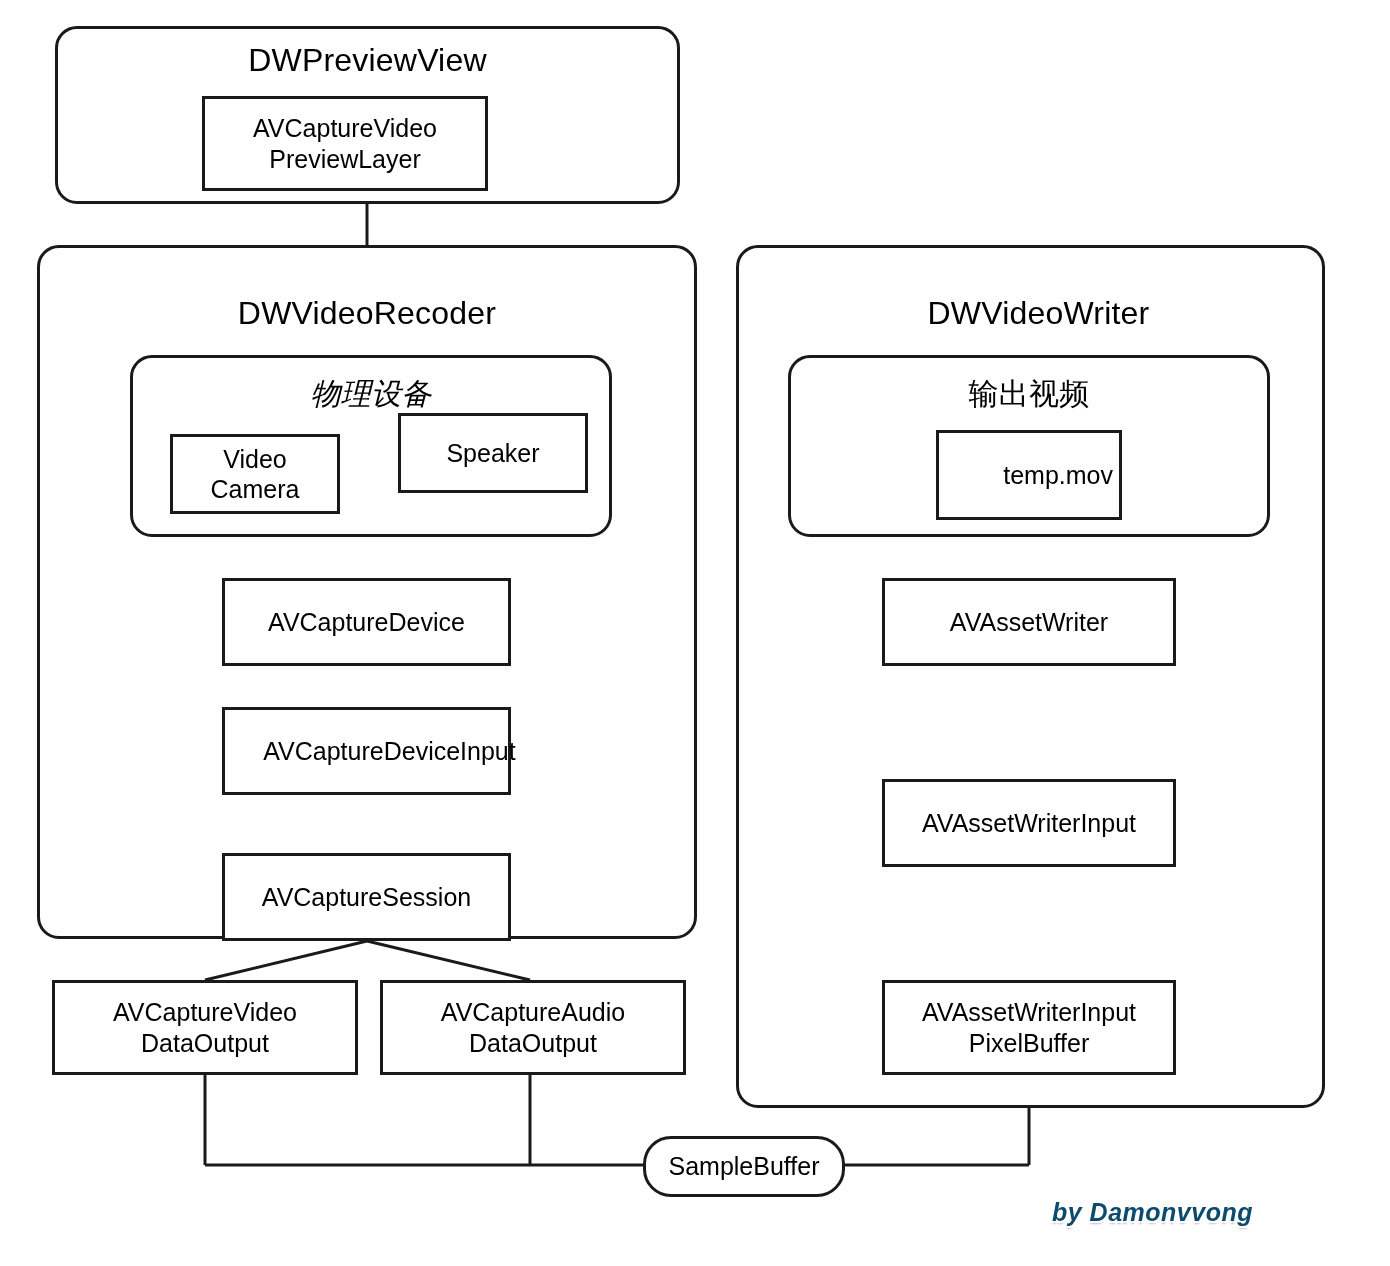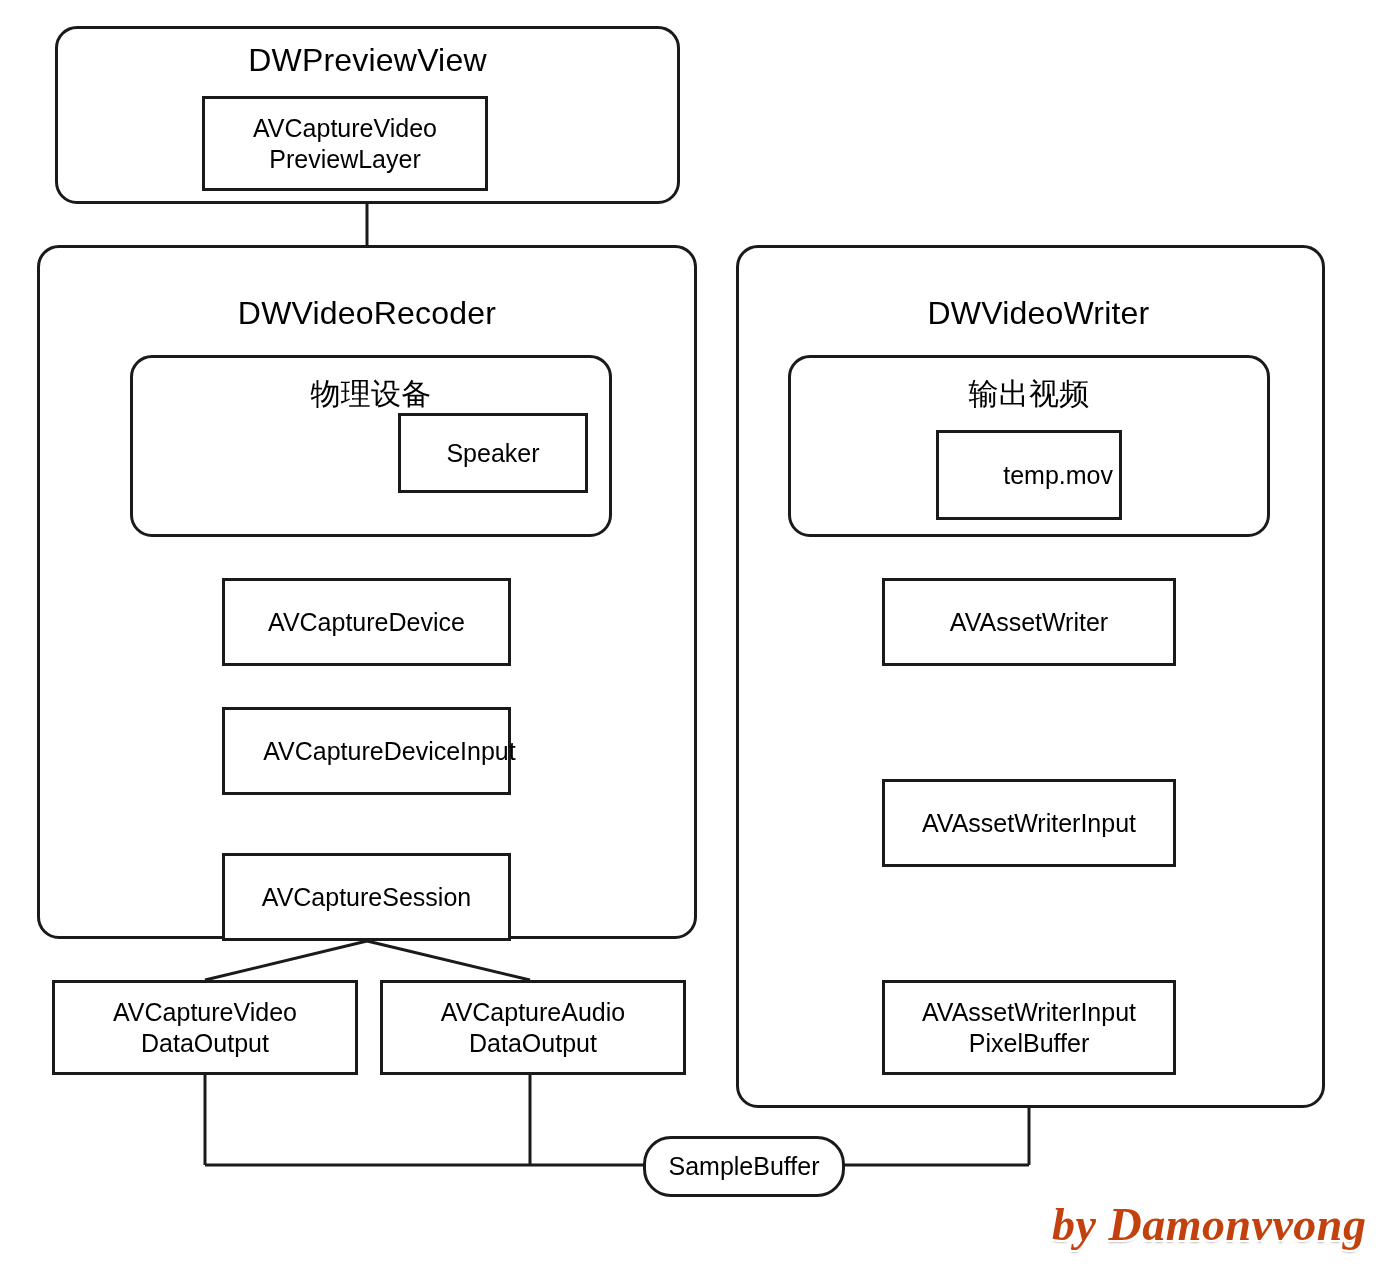--- a/index.html
+++ b/index.html
@@ -65,34 +65,33 @@
   .label {
     display: block;
     white-space: pre-line;
     padding: 0 6px;
   }
   
   #watermark {
     position: absolute;
     left: 1052px;
     top: 1198px;
-    font-size: 46px;
+    font-size: 25px;
     font-weight: bold;
     font-style: italic;
-    color: #c2410c;
+    color: #0c4a6e;
     letter-spacing: 0.5px;
     text-shadow:
       -2px -2px 0 #ffffff,
        2px -2px 0 #ffffff,
       -2px  2px 0 #ffffff,
        2px  2px 0 #ffffff,
        0    3px 2px rgba(0,0,0,0.25);
     z-index: 6;
     white-space: nowrap;
-    font-family: Liberation Serif, serif;
   }
 </style>
 </head>
 <body>
 
 <div id="canvas">
 
   <svg id="wires" viewBox="0 0 1390 1266" xmlns="http://www.w3.org/2000/svg">
     <g stroke="#1a1a1a" stroke-width="3" fill="none" stroke-linecap="butt">
 
@@ -128,22 +127,26 @@
   </div>
   <div class="node leaf" style="left:202px; top:96px; width:286px; height:95px;">
     <span class="label">AVCaptureVideo
 PreviewLayer</span>
   </div>
 
   <div class="node group" style="left:37px; top:245px; width:660px; height:694px;">
     <div class="group-title" style="top:46px;">DWVideoRecoder</div>
   </div>
 
-  <div class="node group" style="left:130px; top:355px; width:482px; height:182px;">
+  <div class="node group" style="left:130px; top:355px; width:482px; height:182px;font-style:italic;">
     <div class="group-title cjk" style="top:18px;">物理设备</div>
+  </div>
+  <div class="node leaf" style="left:170px; top:434px; width:170px; height:80px;">
+    <span class="label">Video
+Camera</span>
   </div>
   <div class="node leaf" style="left:398px; top:413px; width:190px; height:80px;">
     <span class="label">Speaker</span>
   </div>
 
   <div class="node leaf" style="left:222px; top:578px; width:289px; height:88px;">
     <span class="label">AVCaptureDevice</span>
   </div>
   <div class="node leaf" style="left:222px; top:707px; width:289px; height:88px;padding-left:46px;">
     <span class="label">AVCaptureDeviceInput</span>

